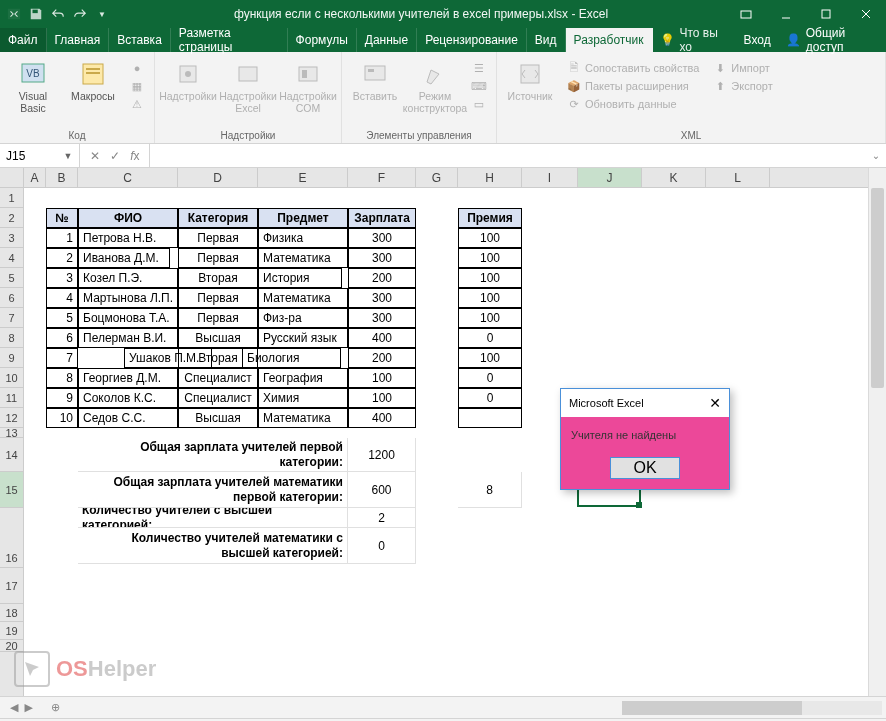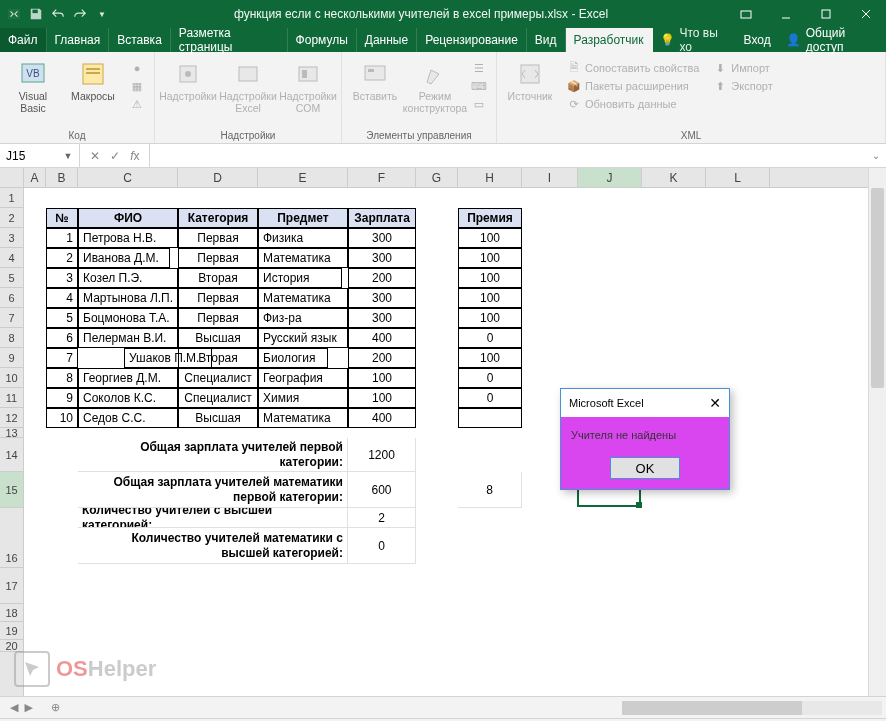--- a/index.html
+++ b/index.html
@@ -79,26 +79,26 @@
 .sheet-bar .add { padding: 0 8px; display: flex; align-items: center; color: #888; }
 .sheet-bar .hscroll { flex: 1; display: flex; align-items: center; justify-content: flex-end; padding: 0 4px; }
 .sheet-bar .hscroll .tr { width: 260px; height: 14px; background: #e8e8e8; position: relative; }
 .sheet-bar .hscroll .tr .th { position: absolute; left: 0; top: 0; bottom: 0; width: 180px; background: #cdcdcd; }
 
 
 .status-bar { height: 22px; background: #f3f3f3; border-top: 1px solid #d4d4d4; display: flex; align-items: center; font-size: 11px; color: #555; padding: 0 8px; gap: 12px; }
 .status-bar .spacer { flex: 1; }
 
 
-.dialog { position: absolute; left: 560px; top: 388px; width: 170px; background: #d946ef; border: 1px solid #4a90d9; box-shadow: 3px 3px 8px rgba(0,0,0,0.25); z-index: 10; font-size: 11px; }
+.dialog { position: absolute; left: 560px; top: 388px; width: 170px; background: #ec4899; border: 1px solid #4a90d9; box-shadow: 3px 3px 8px rgba(0,0,0,0.25); z-index: 10; font-size: 11px; }
 .dialog .dtitle { background: #fff; padding: 6px 8px; display: flex; justify-content: space-between; align-items: center; font-size: 11px; }
 .dialog .dtitle .x { font-size: 14px; cursor: pointer; }
 .dialog .dbody { padding: 12px 10px 8px; color: #333; }
 .dialog .dbtns { padding: 8px 10px 10px; text-align: center; }
-.dialog .dbtns button { width: 70px; height: 22px; border: 1px solid #4a90d9; background: #e1e1e1; font-size: 13px; cursor: pointer; }
+.dialog .dbtns button { width: 70px; height: 22px; border: 1px solid #4a90d9; background: #e1e1e1; font-size: 16px; cursor: pointer; }
 
 
 .watermark { position: absolute; left: 14px; bottom: 34px; display: flex; align-items: center; gap: 6px; opacity: 0.5; z-index: 5; pointer-events: none; }
 .watermark .sq { width: 36px; height: 36px; border: 2px solid #999; border-radius: 4px; display: flex; align-items: center; justify-content: center; }
 .watermark .sq svg { width: 20px; height: 20px; fill: #999; }
 .watermark .txt { font-size: 22px; font-weight: bold; }
 .watermark .txt .a { color: #d33; }
 .watermark .txt .b { color: #999; }
 </style>
 </head>
@@ -411,21 +411,21 @@
       <div class="cell bdr center" style="left: 434px; top: 120px; width: 64px; height: 20px;">100</div>
       <div class="cell bdr right" style="left: 22px; top: 140px; width: 32px; height: 20px;">6</div>
       <div class="cell bdr" style="left: 54px; top: 140px; width: 100px; height: 20px;">Пелерман В.И.</div>
       <div class="cell bdr center" style="left: 154px; top: 140px; width: 80px; height: 20px;">Высшая</div>
       <div class="cell bdr" style="left: 234px; top: 140px; width: 90px; height: 20px;">Русский язык</div>
       <div class="cell bdr center" style="left: 324px; top: 140px; width: 68px; height: 20px;">400</div>
       <div class="cell bdr center" style="left: 434px; top: 140px; width: 64px; height: 20px;">0</div>
       <div class="cell bdr right" style="left: 22px; top: 160px; width: 32px; height: 20px;">7</div>
       <div class="cell bdr" style="left: 54px; top: 160px; width: 88px; height: 20px; margin-left: 46px;">Ушаков П.М.</div>
       <div class="cell bdr center" style="left: 154px; top: 160px; width: 80px; height: 20px;">Вторая</div>
-      <div class="cell bdr" style="left: 234px; top: 160px; width: 70px; height: 20px;">Биология</div>
+      <div class="cell bdr" style="left: 218px; top: 160px; width: 99px; height: 20px;">Биология</div>
       <div class="cell bdr center" style="left: 324px; top: 160px; width: 68px; height: 20px;">200</div>
       <div class="cell bdr center" style="left: 434px; top: 160px; width: 64px; height: 20px;">100</div>
       <div class="cell bdr right" style="left: 22px; top: 180px; width: 32px; height: 20px;">8</div>
       <div class="cell bdr" style="left: 54px; top: 180px; width: 100px; height: 20px;">Георгиев Д.М.</div>
       <div class="cell bdr center" style="left: 154px; top: 180px; width: 80px; height: 20px;">Специалист</div>
       <div class="cell bdr" style="left: 234px; top: 180px; width: 90px; height: 20px;">География</div>
       <div class="cell bdr center" style="left: 324px; top: 180px; width: 68px; height: 20px;">100</div>
       <div class="cell bdr center" style="left: 434px; top: 180px; width: 64px; height: 20px;">0</div>
       <div class="cell bdr right" style="left: 22px; top: 200px; width: 32px; height: 20px;">9</div>
       <div class="cell bdr" style="left: 54px; top: 200px; width: 100px; height: 20px;">Соколов К.С.</div>

